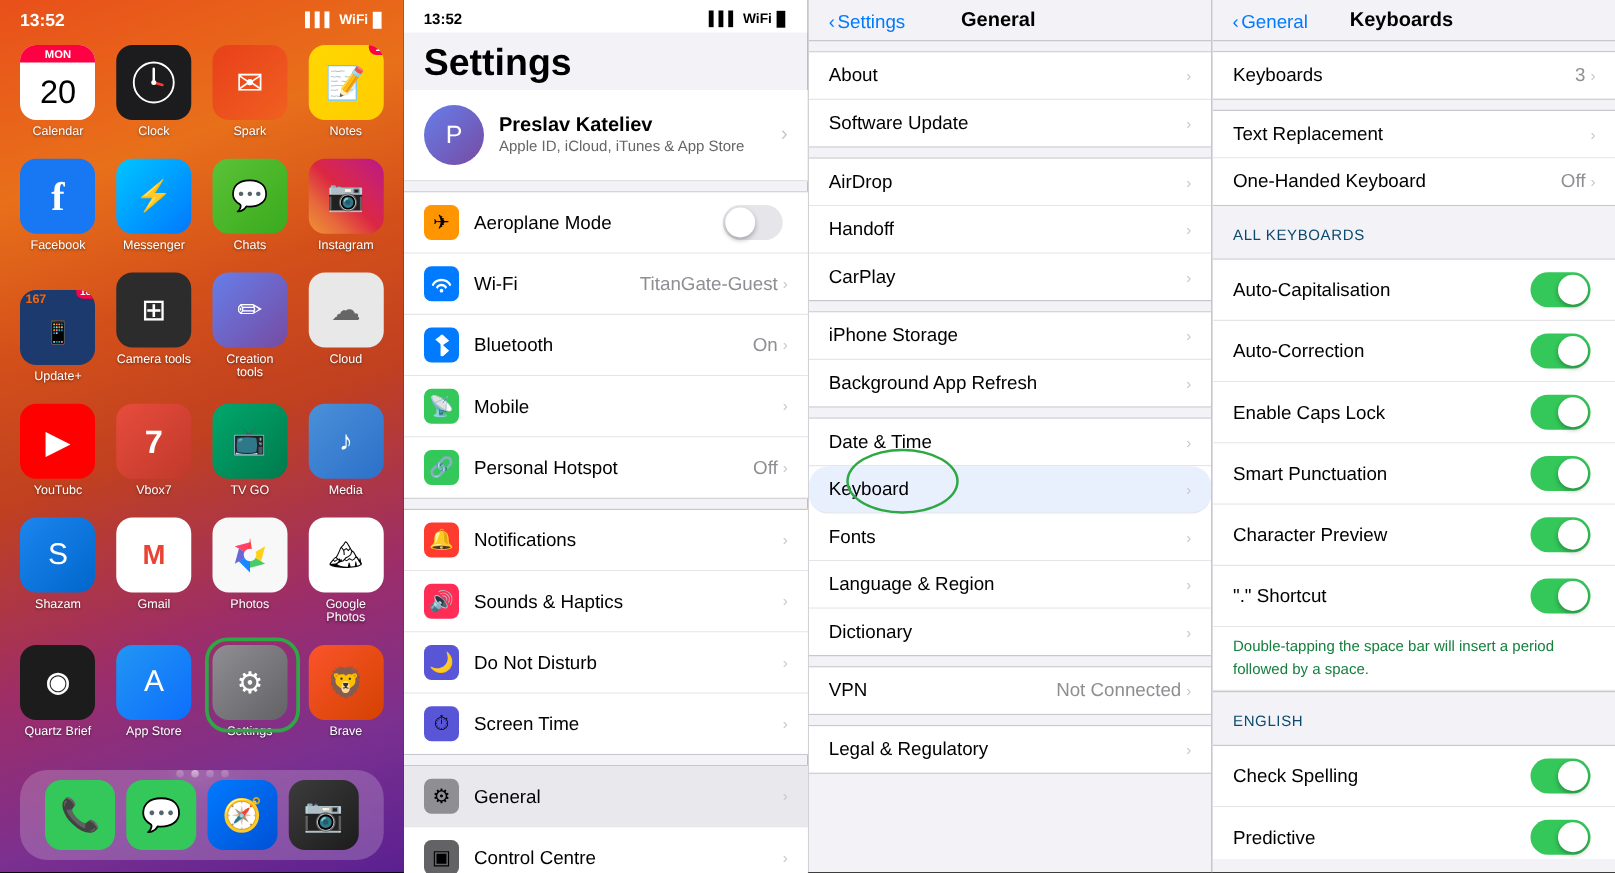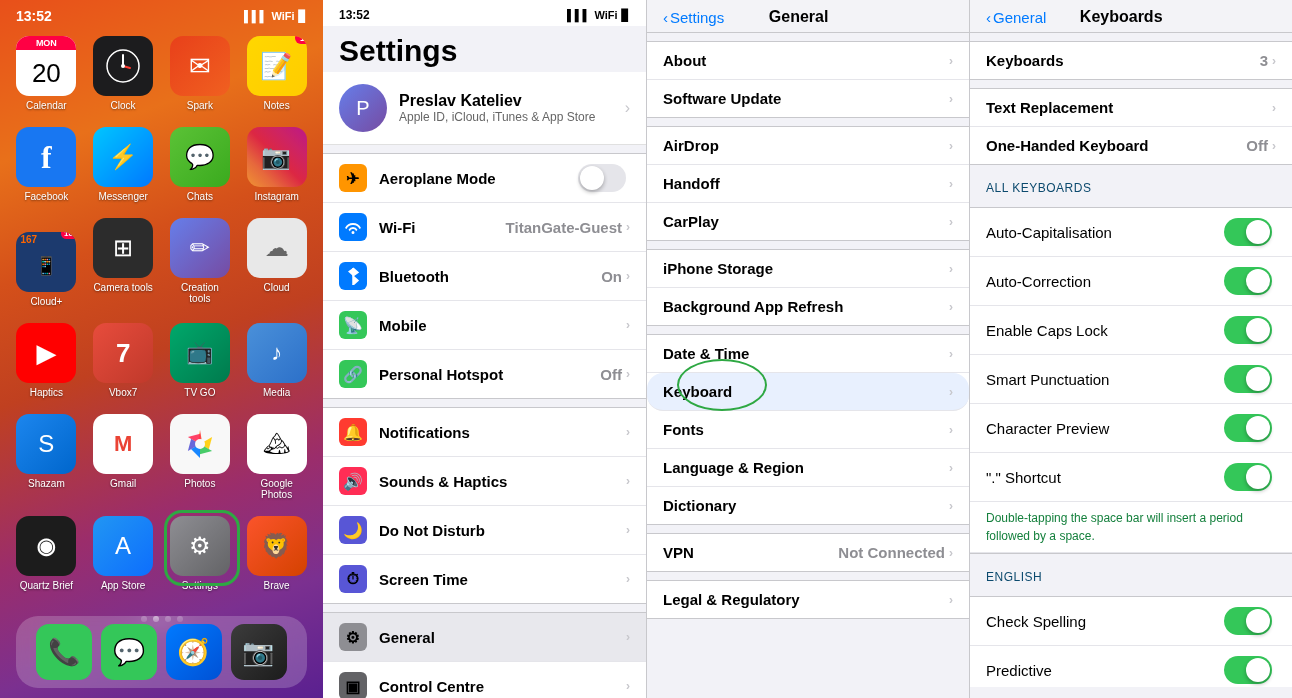--- a/index.html
+++ b/index.html
@@ -180,21 +180,20 @@
       border-top: 0.5px solid #c8c8cc;
       border-bottom: 0.5px solid #c8c8cc;
     }
     .settings-row {
       display: flex;
       align-items: center;
       padding: 10px 16px;
       border-bottom: 0.5px solid #e5e5ea;
       cursor: pointer;
       background: #fff;
-      font-weight: bold;
     }
     .settings-row:last-child { border-bottom: none; }
     .row-icon {
       width: 28px;
       height: 28px;
       border-radius: 6px;
       display: flex;
       align-items: center;
       justify-content: center;
       font-size: 16px;
@@ -363,21 +362,21 @@
       </div>
       <span class="app-label">Instagram</span>
     </div>
 
     <div class="app-icon">
       <div class="app-icon-img" style="background:#1c3a6e; position:relative;margin-top:14px;">
         <span style="color:#ff6600; font-size:10px; font-weight:700; position:absolute; top:2px; left:4px;">167</span>
         <span style="font-size:18px; margin-top:8px;">📱</span>
         <span class="badge" style="top:-4px; right:-4px; font-size:8px; padding:1px 3px;">167</span>
       </div>
-      <span class="app-label">Cloud+</span>
+      <span class="app-label">Update+</span>
     </div>
 
     <div class="app-icon">
       <div class="app-icon-img" style="background:#2c2c2c;">
         <span style="font-size:24px; color:#fff;">⊞</span>
       </div>
       <span class="app-label">Camera tools</span>
     </div>
 
     <div class="app-icon">
@@ -391,21 +390,21 @@
       <div class="app-icon-img" style="background:#e8e8e8;">
         <span style="font-size:24px; color:#666;">☁</span>
       </div>
       <span class="app-label">Cloud</span>
     </div>
 
     <div class="app-icon">
       <div class="app-icon-img" style="background:#ff0000;">
         <span style="color:#fff; font-size:26px;">▶</span>
       </div>
-      <span class="app-label">Haptics</span>
+      <span class="app-label">YouTubc</span>
     </div>
 
     <div class="app-icon">
       <div class="app-icon-img" style="background:linear-gradient(135deg,#e74c3c,#c0392b);">
         <span style="color:#fff; font-size:26px; font-weight:900;">7</span>
       </div>
       <span class="app-label">Vbox7</span>
     </div>
 
     <div class="app-icon">

